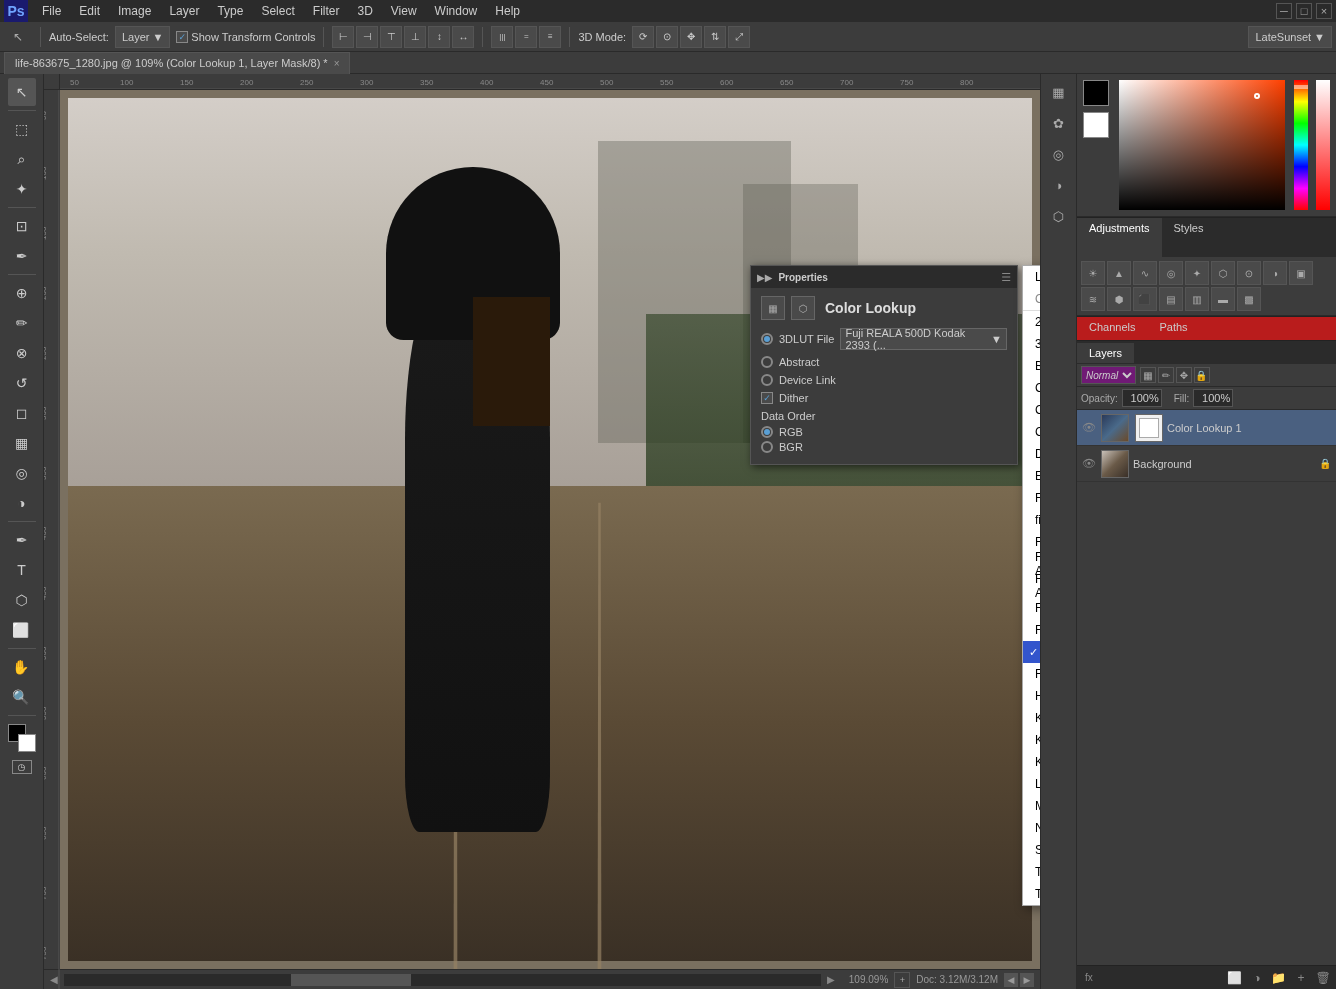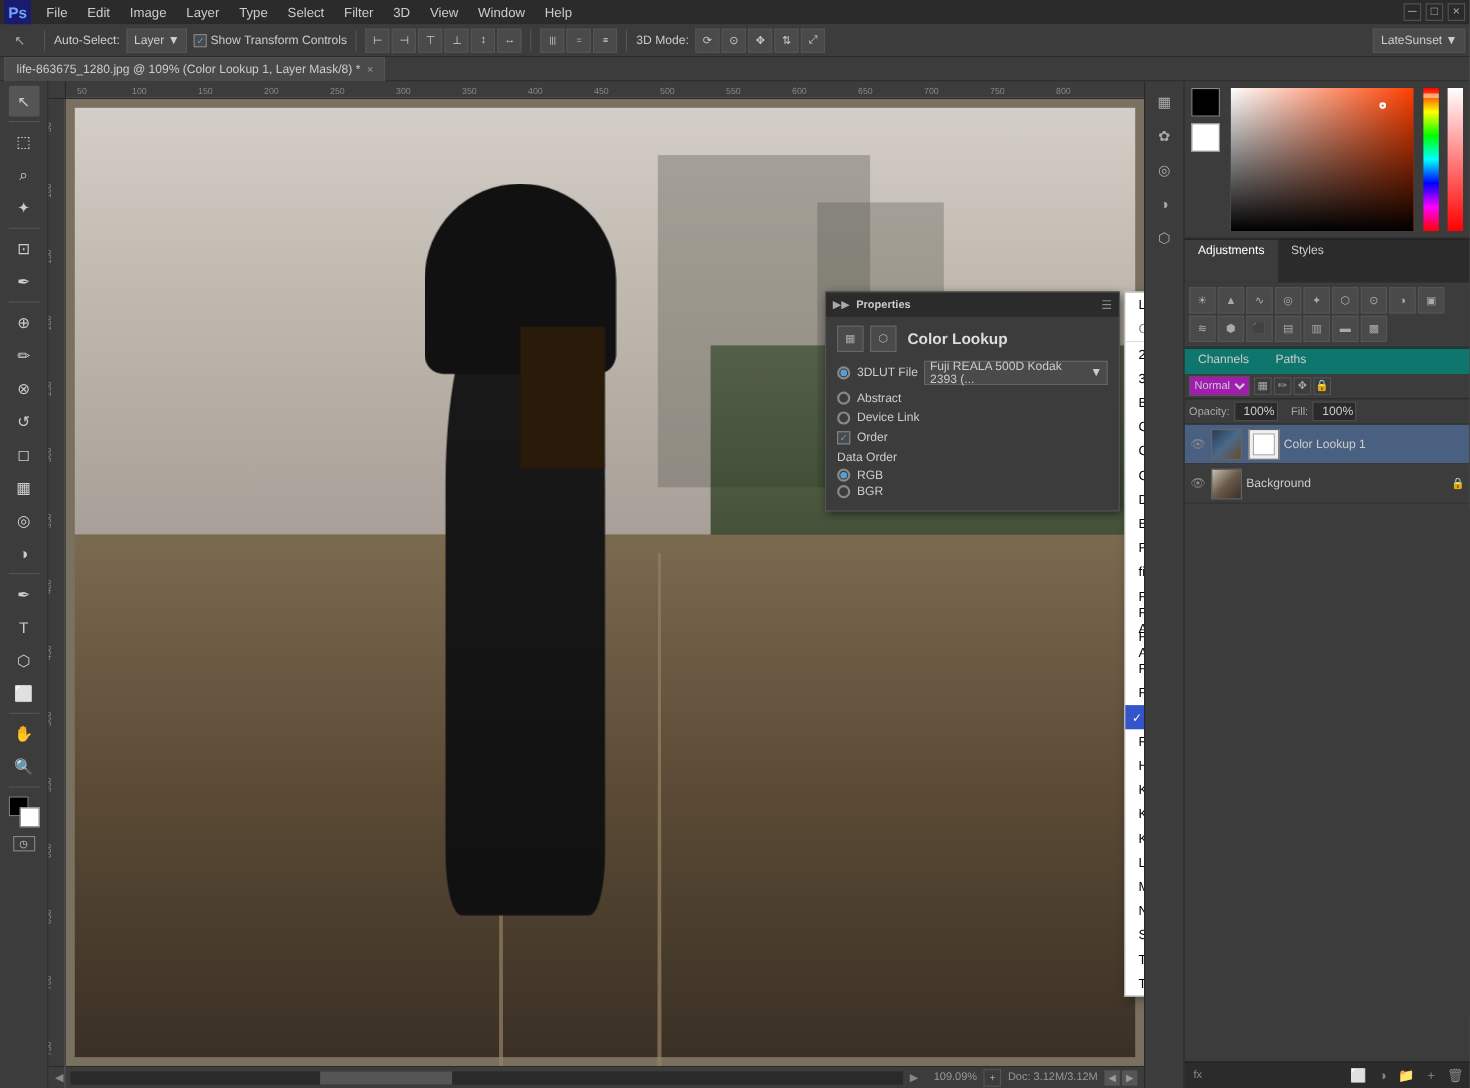--- a/index.html
+++ b/index.html
@@ -93,21 +93,21 @@
     .ruler-left-strip { width: 16px; background: #3c3c3c; border-right: 1px solid #2a2a2a; position: relative; }
     .canvas-viewport { flex: 1; background: #666; position: relative; overflow: hidden; }
 
     .bottom-bar { height: 20px; background: #3c3c3c; border-top: 1px solid #2a2a2a; display: flex; align-items: center; padding: 0 6px; font-size: 10px; color: #999; gap: 6px; }
     .bottom-scroll { flex: 1; height: 12px; background: #2a2a2a; position: relative; }
     .bottom-scroll-thumb { position: absolute; height: 12px; width: 120px; background: #555; left: 30%; }
     .bottom-arrow { font-size: 10px; color: #888; cursor: pointer; }
 
     .right-mini-icons { width: 36px; background: #3c3c3c; border-left: 1px solid #2a2a2a; display: flex; flex-direction: column; align-items: center; padding: 4px 0; gap: 3px; }
     .rmi-btn { width: 28px; height: 28px; display: flex; align-items: center; justify-content: center; color: #aaa; font-size: 13px; cursor: pointer; }
-    .blend-select { background: #a21caf; border: 1px solid #555; color: #ccc; font-size: 10px; height: 18px; }
+    .blend-select { background: #701a75; border: 1px solid #555; color: #ccc; font-size: 10px; height: 18px; font-style: italic; }
     .lock-icons { display: flex; gap: 2px; align-items: center; }
     .lock-icon { font-size: 10px; color: #aaa; width: 16px; height: 16px; display: flex; align-items: center; justify-content: center; border: 1px solid #555; cursor: pointer; }
 
     .layer-options-row { display: flex; align-items: center; gap: 4px; padding: 2px 4px; border-bottom: 1px solid #2a2a2a; }
   </style>
 </head>
 <body>
 
 <div class="menubar">
   <div class="menubar-logo">Ps</div>
@@ -355,21 +355,21 @@
               <span class="lut-label">Abstract</span>
             </div>
 
             <div class="lut-option">
               <div class="radio-btn"></div>
               <span class="lut-label">Device Link</span>
             </div>
 
             <div class="checkbox-row">
               <div class="checkbox-icon">✓</div>
-              <span class="lut-label">Order</span>
+              <span class="lut-label">Dither</span>
             </div>
 
             <div style="margin-top:4px;">
               <div class="data-order">Data Order</div>
               <div class="radio-row">
                 <div class="radio-btn selected"></div>
                 <span class="lut-label">RGB</span>
               </div>
               <div class="radio-row">
                 <div class="radio-btn"></div>
@@ -545,26 +545,29 @@
         <div class="adj-icon" title="Channel Mixer">≋</div>
         <div class="adj-icon" title="Color Lookup">⬢</div>
         <div class="adj-icon" title="Invert">⬛</div>
         <div class="adj-icon" title="Posterize">▤</div>
         <div class="adj-icon" title="Threshold">▥</div>
         <div class="adj-icon" title="Gradient Map">▬</div>
         <div class="adj-icon" title="Selective Color">▩</div>
       </div>
     </div>
 
-    <div style="height:24px; display:flex; background:#0f766e; border-top:1px solid #222;">
+    <div style="height:24px; display:flex; background:#b91c1c; border-top:1px solid #222;">
       <div style="padding:4px 12px; font-size:11px; color:#ccc; cursor:pointer;">Channels</div>
       <div style="padding:4px 12px; font-size:11px; color:#ccc; cursor:pointer;">Paths</div>
     </div>
 
     <div class="layers-section">
+      <div style="height:24px; background:#2b2b2b; border-top:1px solid #222; display:flex; align-items:center;">
+        <span style="padding:4px 12px; font-size:11px; color:#fff; background:#3c3c3c; cursor:pointer;">Layers</span>
+      </div>
 
       <div class="layer-options-row">
         <select class="blend-select">
           <option>Normal</option>
         </select>
         <div class="lock-icons">
           <div class="lock-icon">▦</div>
           <div class="lock-icon">✏</div>
           <div class="lock-icon">✥</div>
           <div class="lock-icon">🔒</div>

